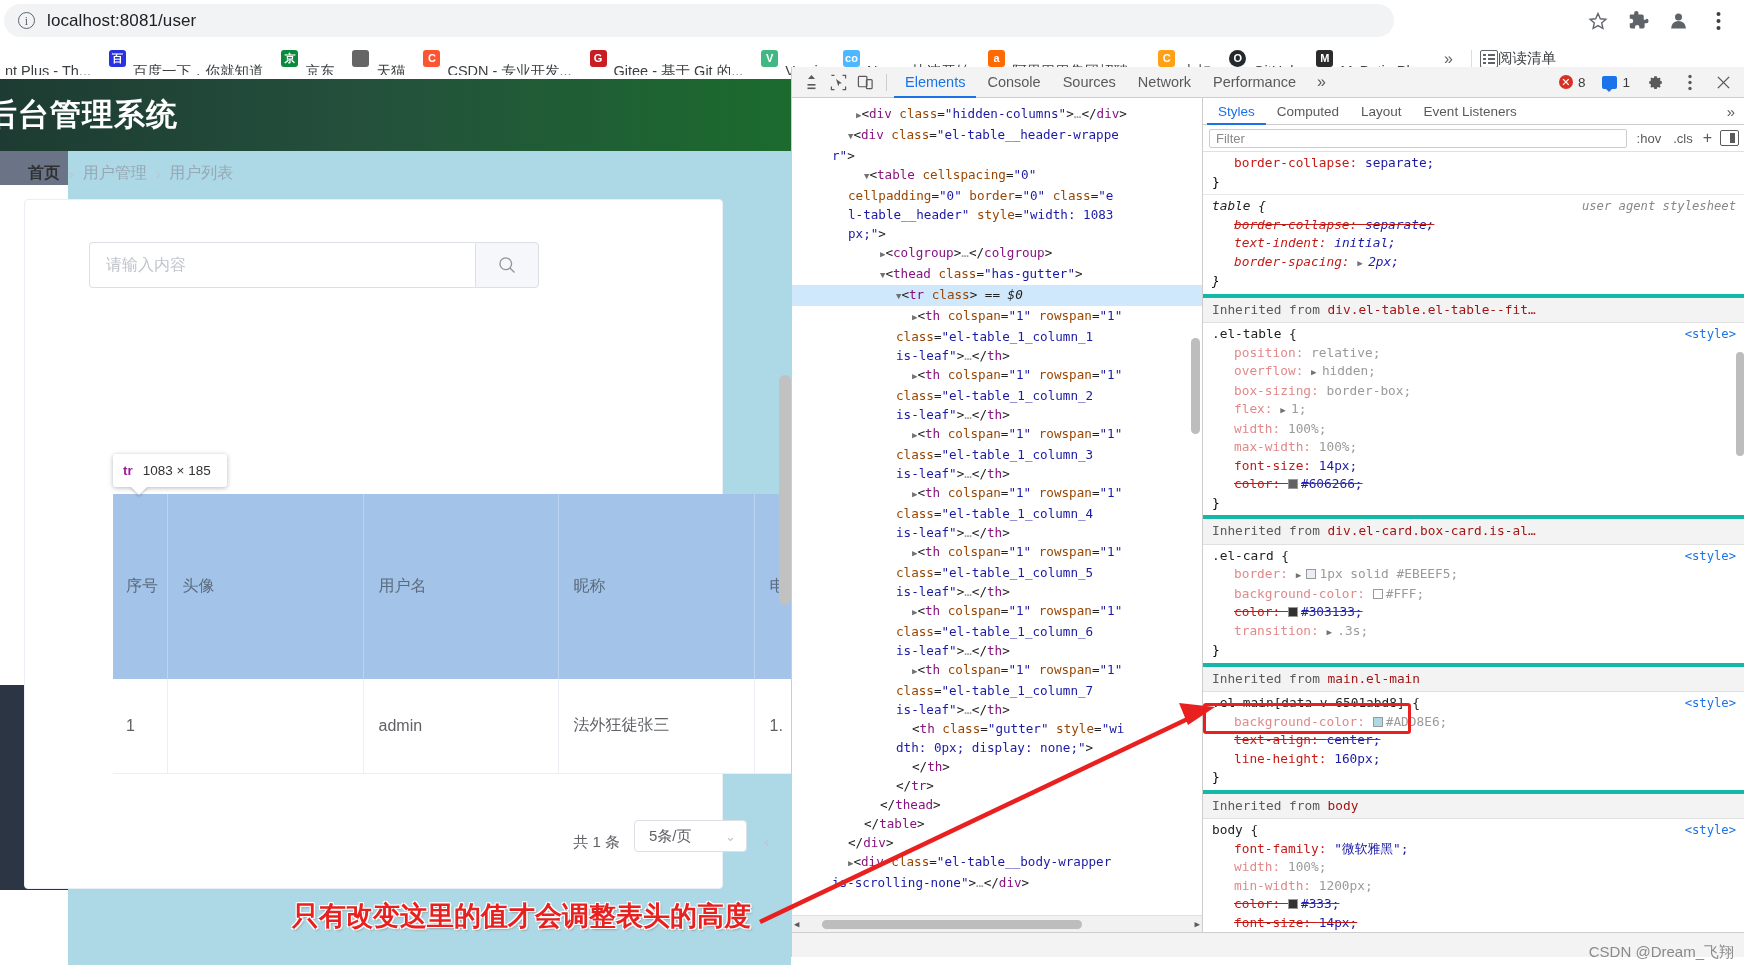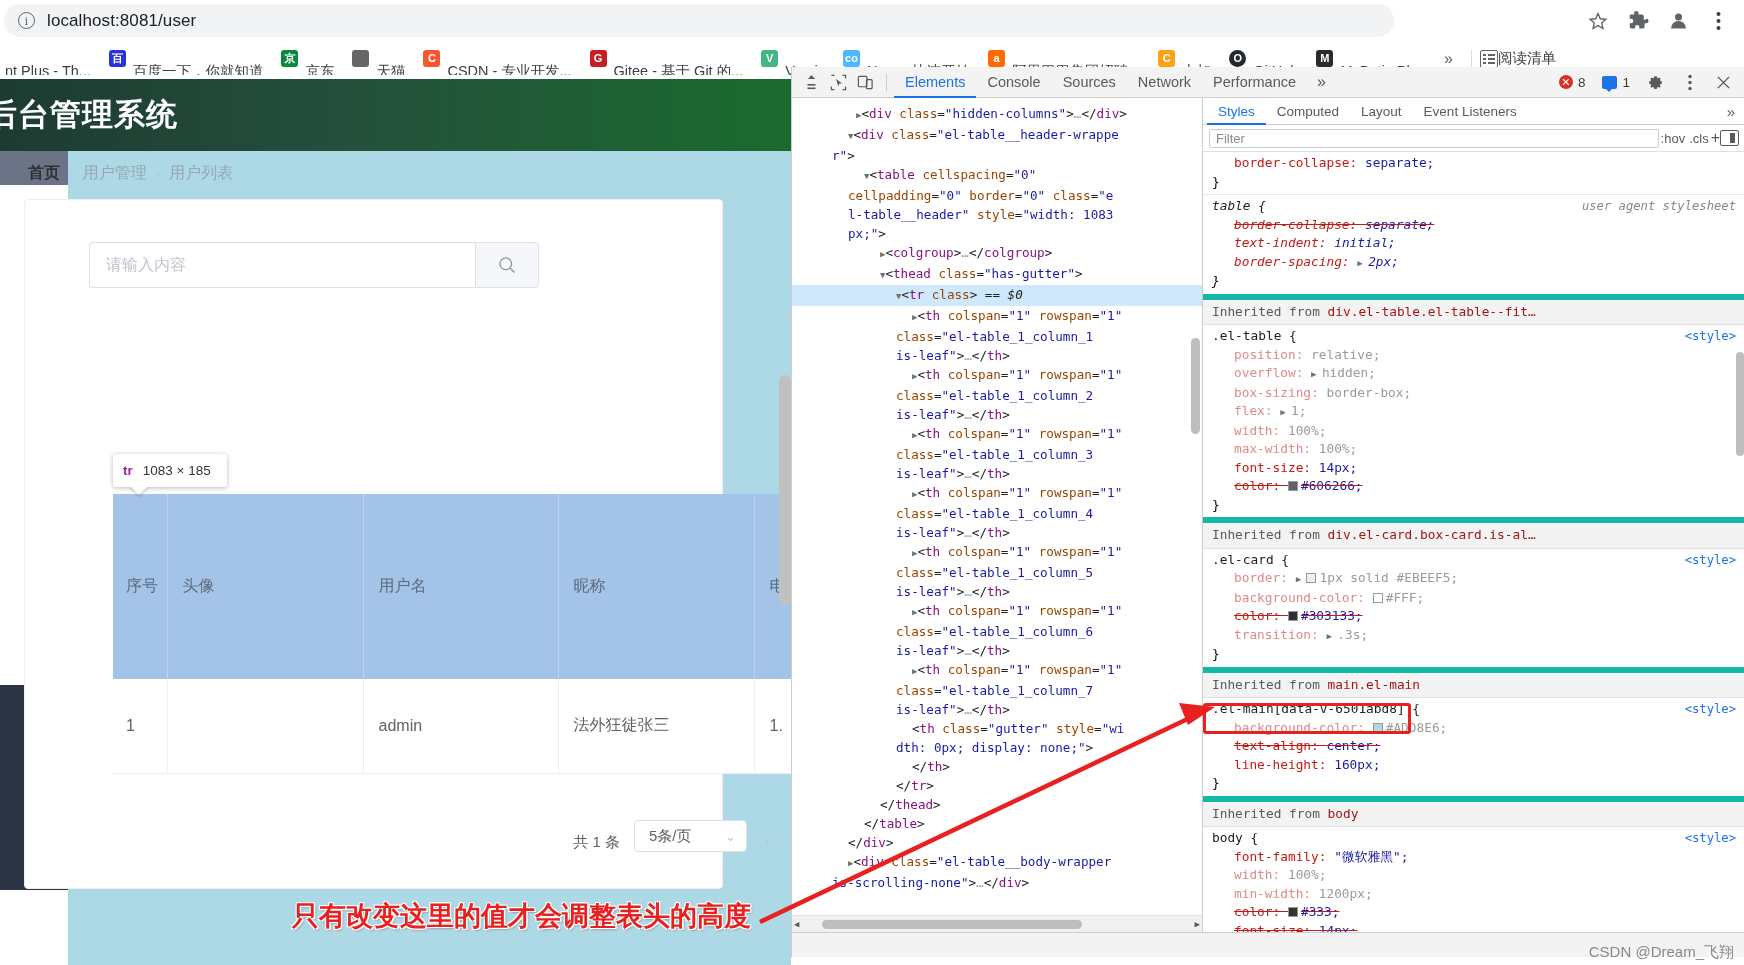--- a/index.html
+++ b/index.html
@@ -268,40 +268,40 @@
     height: 27px; display: flex; align-items: center; gap: 0;
     border-bottom: 1px solid #cdcdcd; background: #fff;
     font-family: "Liberation Sans", sans-serif; padding-left: 4px;
   }
   .s-tab { padding: 0 11px; height: 27px; display: flex; align-items: center;
     font-size: 13.5px; color: #5a5a5a; }
   .s-tab.active { color: #1a73e8; box-shadow: inset 0 -2px 0 #1a73e8; }
   .s-tab-more { margin-left: auto; padding: 0 10px; color: #5a5a5a; font-size: 15px; }
 
   .styles-filterbar {
-    height: 27px; display: flex; align-items: center; 
+    height: 27px; display: flex; align-items: center; gap: 8px;
     border-bottom: 1px solid #e0e0e0; padding: 0 6px;
     font-family: "Liberation Sans", sans-serif;
   }
   .filter-box {
     flex: 1; height: 19px; border: 1px solid #cdcdcd; border-radius: 2px;
     display: flex; align-items: center; padding: 0 6px;
     font-size: 13px; color: #8a8a8a; background: #fff;
   }
   .fb-item { font-size: 13px; color: #5a5a5a; padding: 0 2px;}
   .fb-plus { font-size: 16px; color: #5a5a5a; }
   .fb-panel { width: 19px; height: 16px; border: 1.4px solid #5a5a5a; border-radius: 2px; position: relative;}
   .fb-panel:after{content:"";position:absolute;right:3px;top:2px;width:5px;height:10px;background:#5a5a5a;}
 
   .css-body {
     position: absolute; left: 0; top: 54px; width: 542px; height: 780px;
     overflow: hidden; font-size: 12.8px; line-height: 18.5px;
   }
   .inherit-bar {
-    background: #f3f3f3; border-top: 6px solid #14b8a6; border-bottom: 1px solid #e0e0e0;
+    background: #f3f3f3; border-top: 4px solid #14b8a6; border-bottom: 1px solid #e0e0e0;
     padding: 3px 9px; color: #5a5a5a; font-size: 12.8px;
     font-family: "DejaVu Sans Mono", monospace;
   }
   .inherit-bar .sel { color: #a31515; }
   .rule { padding: 2px 9px 3px 9px; position: relative; }
   .rule + .rule { border-top: 1px solid #e8e8e8; }
   .sel-name { color: #222; }
   .origin { position: absolute; right: 9px; top: 2px; color: #888; font-size: 12.2px; font-style: italic;}
   .origin.link { color: #1a73e8; font-style: normal; }
   .prop { padding-left: 22px; color: #c41a16; }

